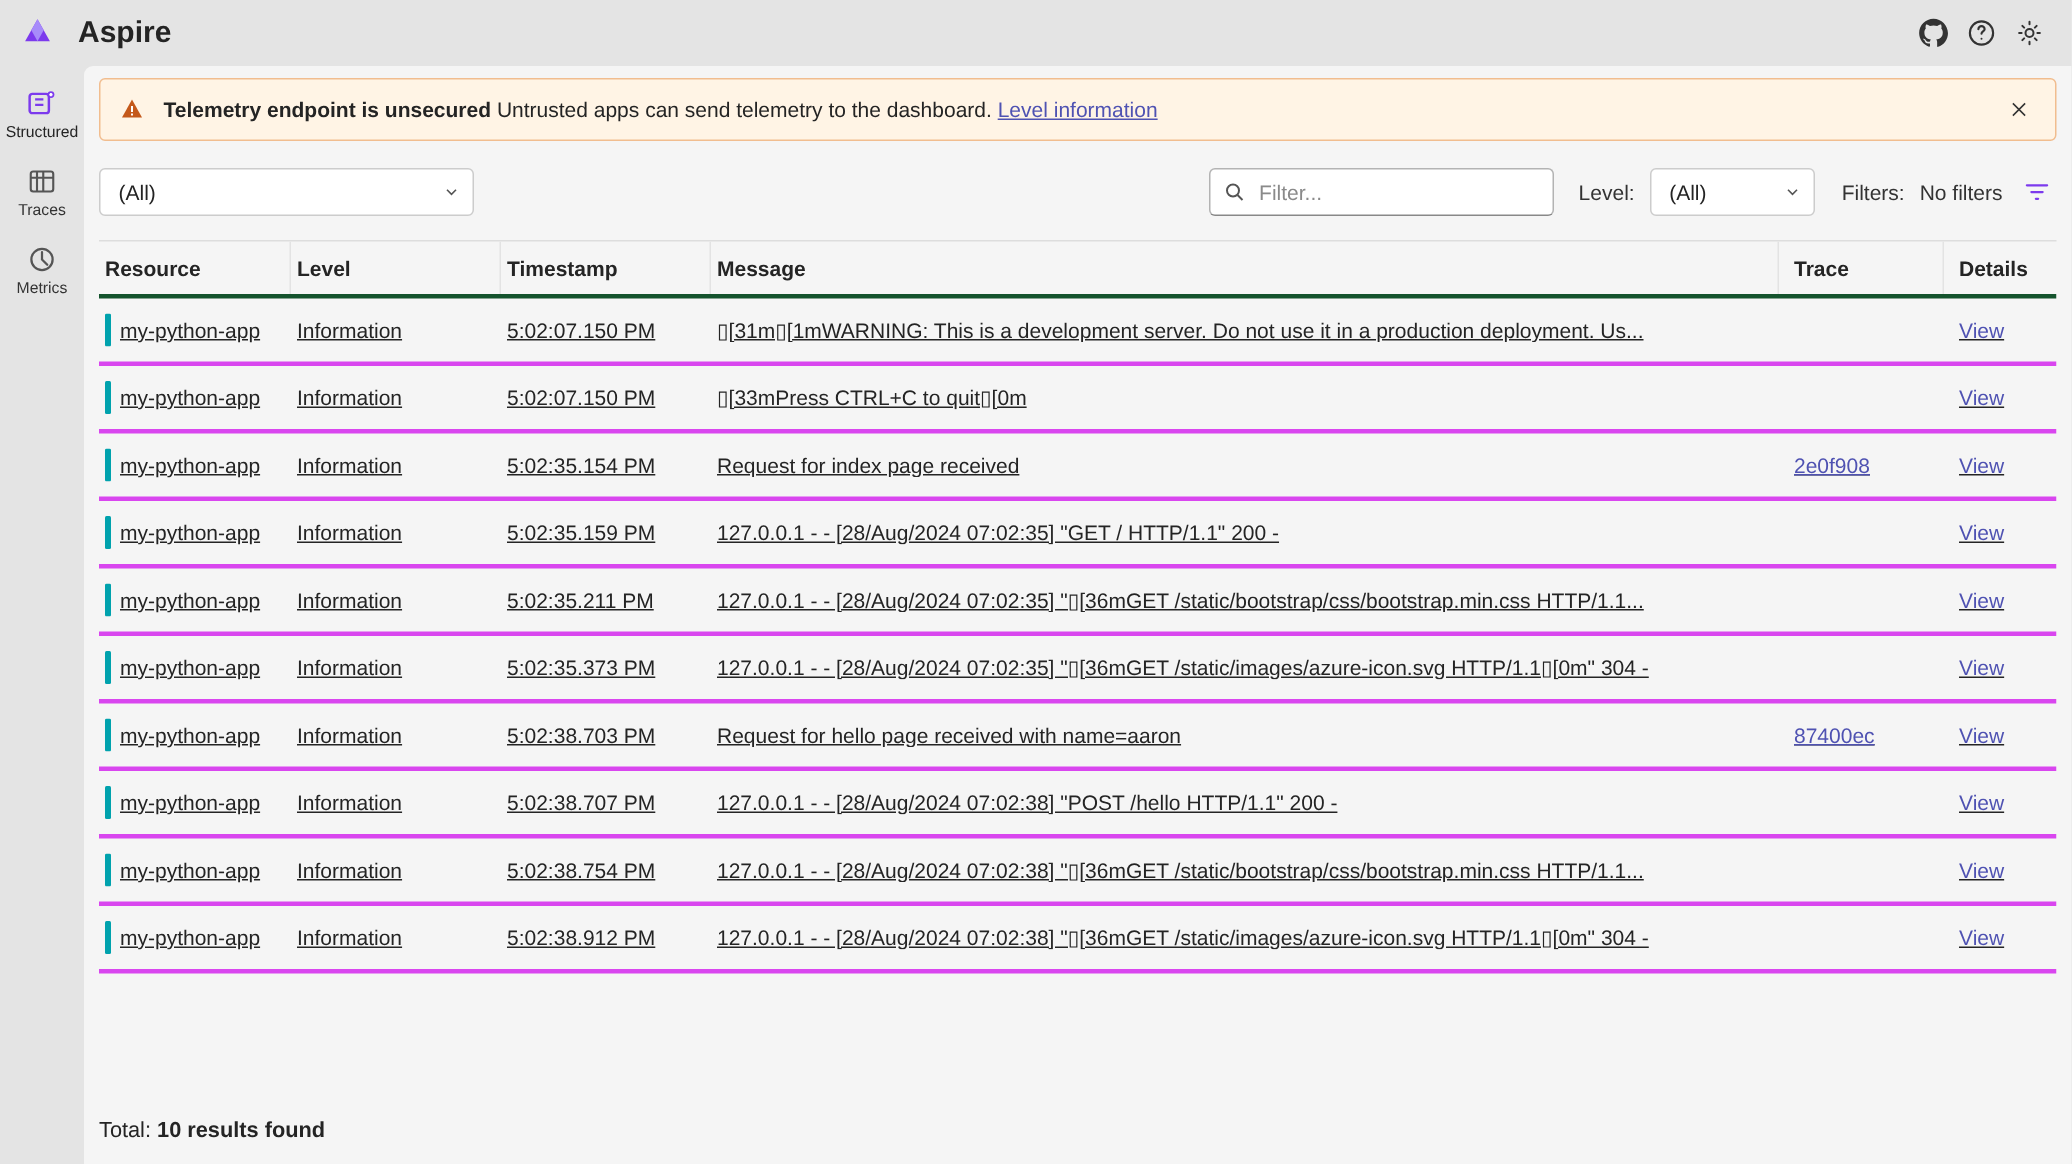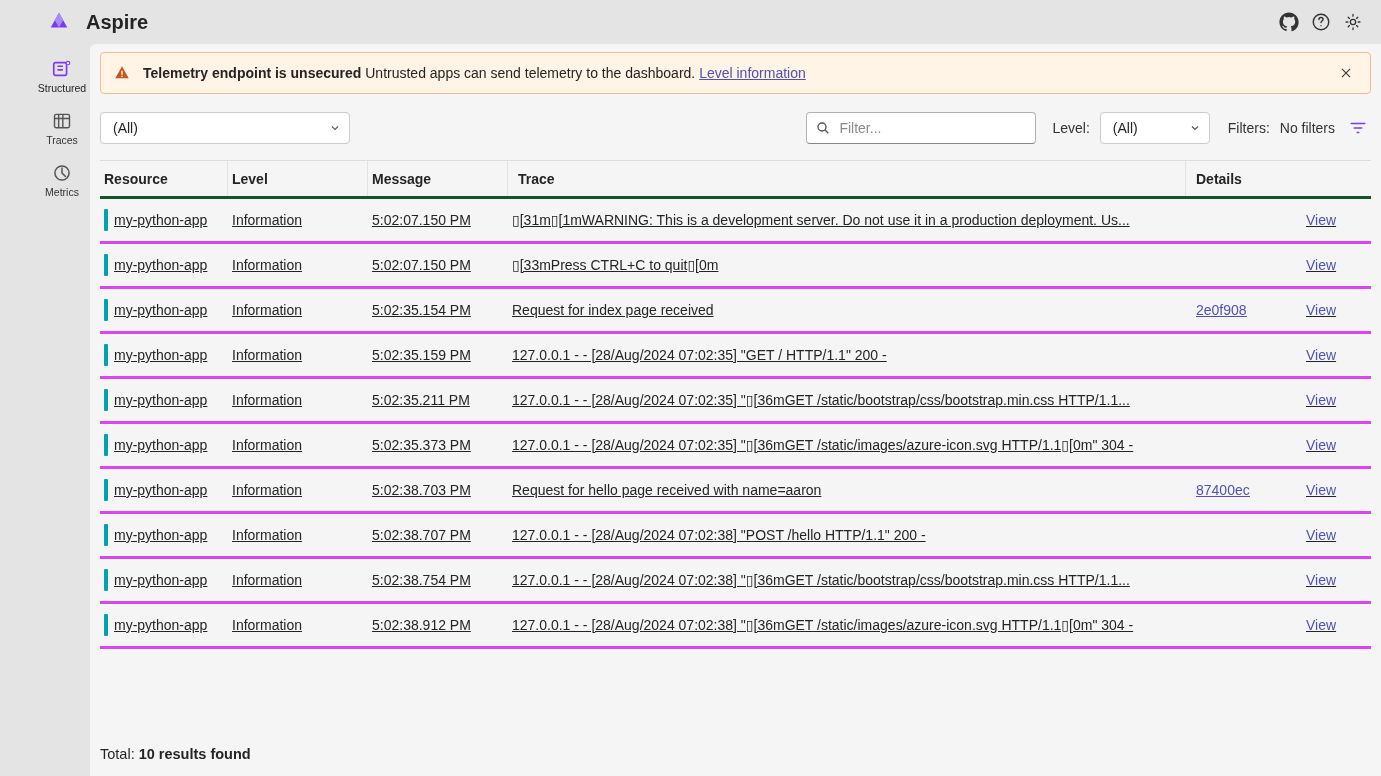--- a/index.html
+++ b/index.html
@@ -9,21 +9,20 @@
     font-size: 14px;
     color: #242424;
     background: #e4e4e4;
   }
   .app {
     display: flex;
     flex-direction: column;
     height: 776px;
     width: 1381px;
     background: #e4e4e4;
-    padding-left: 34px;
   }
   
   .topbar {
     display: flex;
     align-items: center;
     height: 44px;
     padding: 0 12px 0 14px;
     background: #e4e4e4;
   }
   .topbar .logo {
@@ -315,20 +314,21 @@
           <svg width="18" height="18" viewBox="0 0 24 24" fill="none" stroke="#7c3aed" stroke-width="2">
               <path d="M3 6h18M7 12h10M11 18h2" stroke-linecap="round"></path>
             </svg>
         </div>
       </div>
 
       <div class="table">
         <div class="thead">
           <div class="cell">Resource</div>
           <div class="cell">Level</div>
+          <div class="cell">Timestamp</div>
           <div class="cell">Message</div>
           <div class="cell trace" style="text-align:center">Trace</div>
           <div class="cell details">Details</div>
         </div>
         <div id="rows-container">
             <div class="trow">
               <div class="cell resource-cell">
                 <span class="res-bar"></span>
                 <span>my-python-app</span>
               </div>

